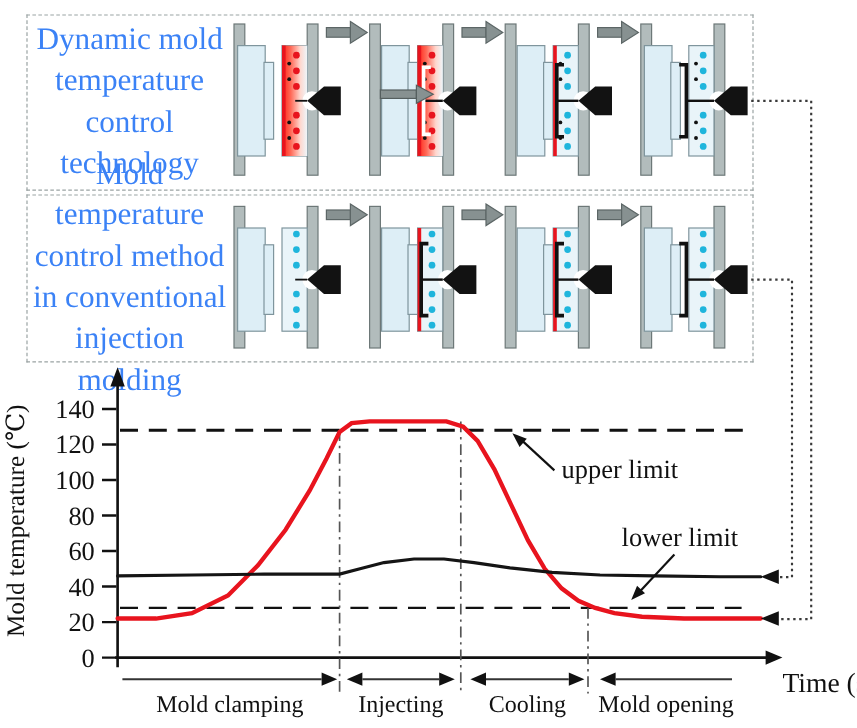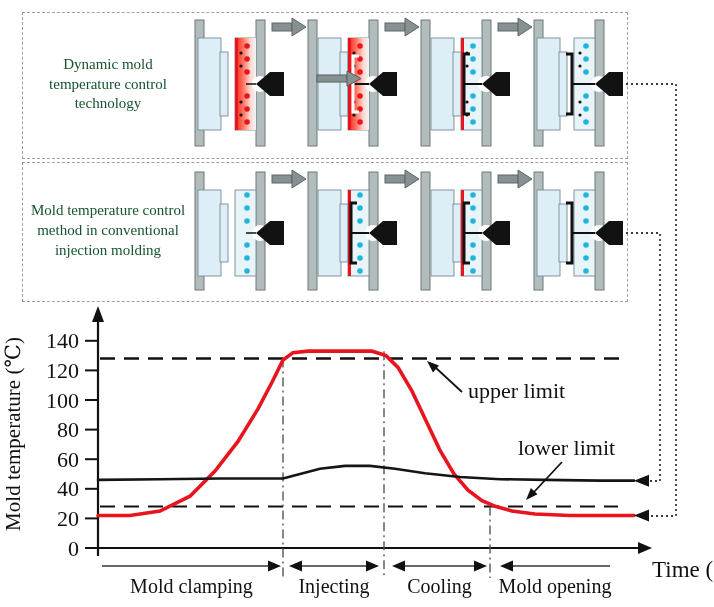--- a/index.html
+++ b/index.html
@@ -1,20 +1,20 @@
 <!DOCTYPE html>
 <html><head>
 <meta charset="utf-8">
 <style>
   html,body{margin:0;padding:0;background:#fff;}
   #fig{position:relative;width:714px;height:607px;background:#fff;overflow:hidden;
        font-family:"Liberation Serif","DejaVu Serif",serif;color:#111;}
   .row-box{position:absolute;border:1.5px dashed #9aa3a3;background:transparent;}
   .panel-label{position:absolute;display:flex;align-items:center;justify-content:center;
-       text-align:center;font-size:15px;line-height:1.32;color:#14532d;font-weight:500;}
+       text-align:center;font-size:26px;line-height:1.32;color:#3b82f6;font-weight:500;}
   svg{position:absolute;left:0;top:0;}
   text{font-family:"Liberation Serif","DejaVu Serif",serif;fill:#111;}
 </style>
 </head>
 <body>
 
 <div id="fig">
 
   <div class="row-box" style="left:22px;top:12px;width:604px;height:145px;"></div>
   <div class="row-box" style="left:22px;top:162px;width:604px;height:138px;"></div>

